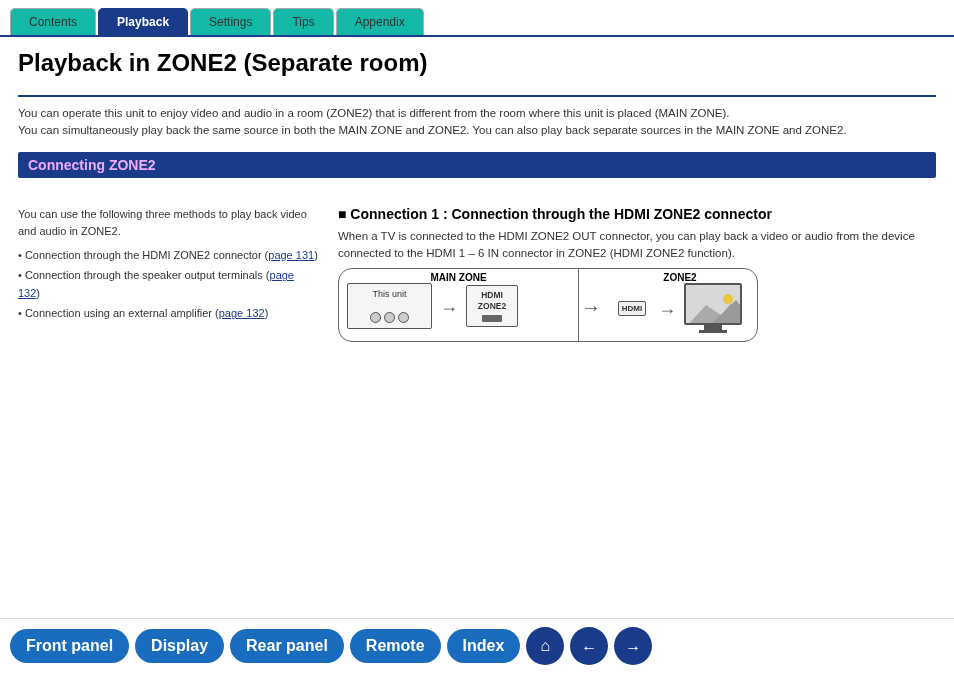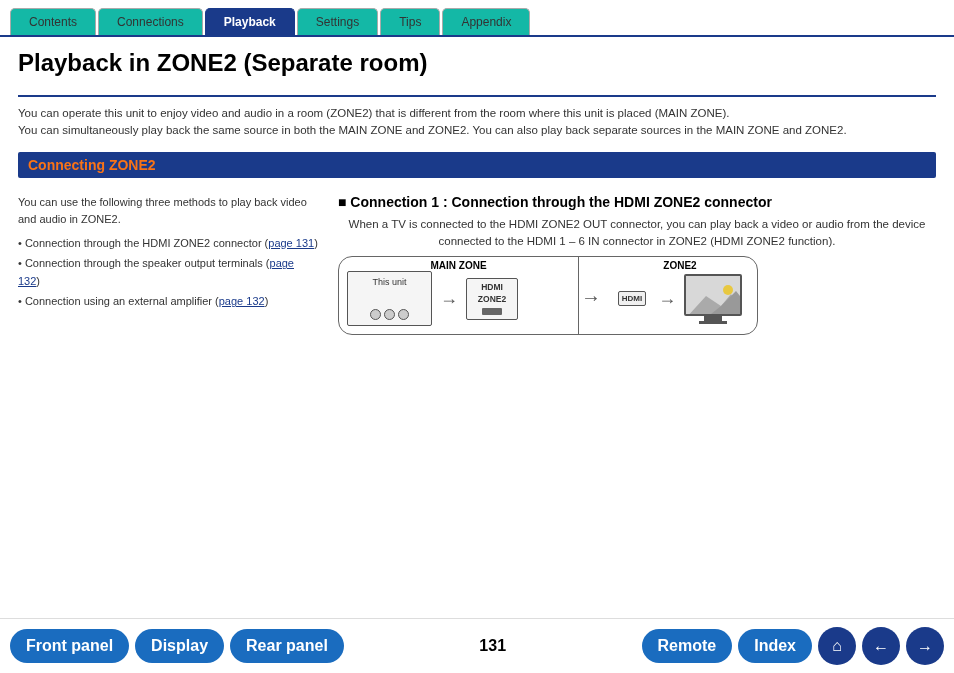--- a/index.html
+++ b/index.html
@@ -58,25 +58,25 @@
     .intro-text {
       font-size: 11.5px;
       line-height: 1.5;
       color: #333;
       margin-bottom: 12px;
     }
 
     
     .section-header {
       background: #1a3a8a;
-      color: #f97316;
+      color: #f0abfc;
       font-weight: bold;
       font-size: 14px;
       padding: 5px 10px;
-      margin-bottom: 16px;
+      margin-bottom: 28px;
       border-radius: 2px;
     }
 
     
     .two-col {
       display: flex;
       gap: 20px;
     }
 
     .col-left {
@@ -122,21 +122,20 @@
     }
 
     .connection-title::before {
       content: "■ ";
     }
 
     .connection-desc {
       font-size: 11.5px;
       line-height: 1.5;
       color: #333;
-      text-align: center;
     }
 
     .arrow-connector {
       display: flex;
       align-items: center;
       color: #555;
       font-size: 18px;
       margin: 0 2px;
     }
 
@@ -235,21 +234,21 @@
     }
 
     .main-zone-inner {
       display: flex;
       align-items: center;
       gap: 6px;
     }
 
     .receiver-unit {
       width: 85px;
-      height: 55px;
+      height: 46px;
       border: 1.5px solid #555;
       border-radius: 2px;
       background: #f5f5f5;
       position: relative;
       display: flex;
       flex-direction: column;
       align-items: center;
       justify-content: flex-end;
       padding-bottom: 5px;
     }
@@ -337,21 +336,20 @@
       height: 3px;
       background: #555;
       margin: 0 auto;
     }
   </style>
 </head>
 <body>
 
 <div class="nav-tabs">
   <div class="nav-tab">Contents</div>
-  <div class="nav-tab">Connections</div>
   <div class="nav-tab active">Playback</div>
   <div class="nav-tab">Settings</div>
   <div class="nav-tab">Tips</div>
   <div class="nav-tab">Appendix</div>
 </div>
 
 <div class="content">
   <h1 class="page-title">Playback in ZONE2 (Separate room)</h1>
   <p class="intro-text">You can operate this unit to enjoy video and audio in a room (ZONE2) that is different from the room where this unit is placed (MAIN ZONE).<br>You can simultaneously play back the same source in both the MAIN ZONE and ZONE2. You can also play back separate sources in the MAIN ZONE and ZONE2.</p>
 
@@ -425,21 +423,20 @@
         </div>
       </div>
     </div>
   </div>
 </div>
 
 <div class="footer">
   <button class="footer-btn">Front panel</button>
   <button class="footer-btn">Display</button>
   <button class="footer-btn">Rear panel</button>
-  <span class="page-number">131</span>
   <button class="footer-btn">Remote</button>
   <button class="footer-btn">Index</button>
   <button class="footer-icon-btn">
     <span>⌂</span>
   </button>
   <button class="footer-icon-btn">
     <span>←</span>
   </button>
   <button class="footer-icon-btn">
     <span>→</span>

